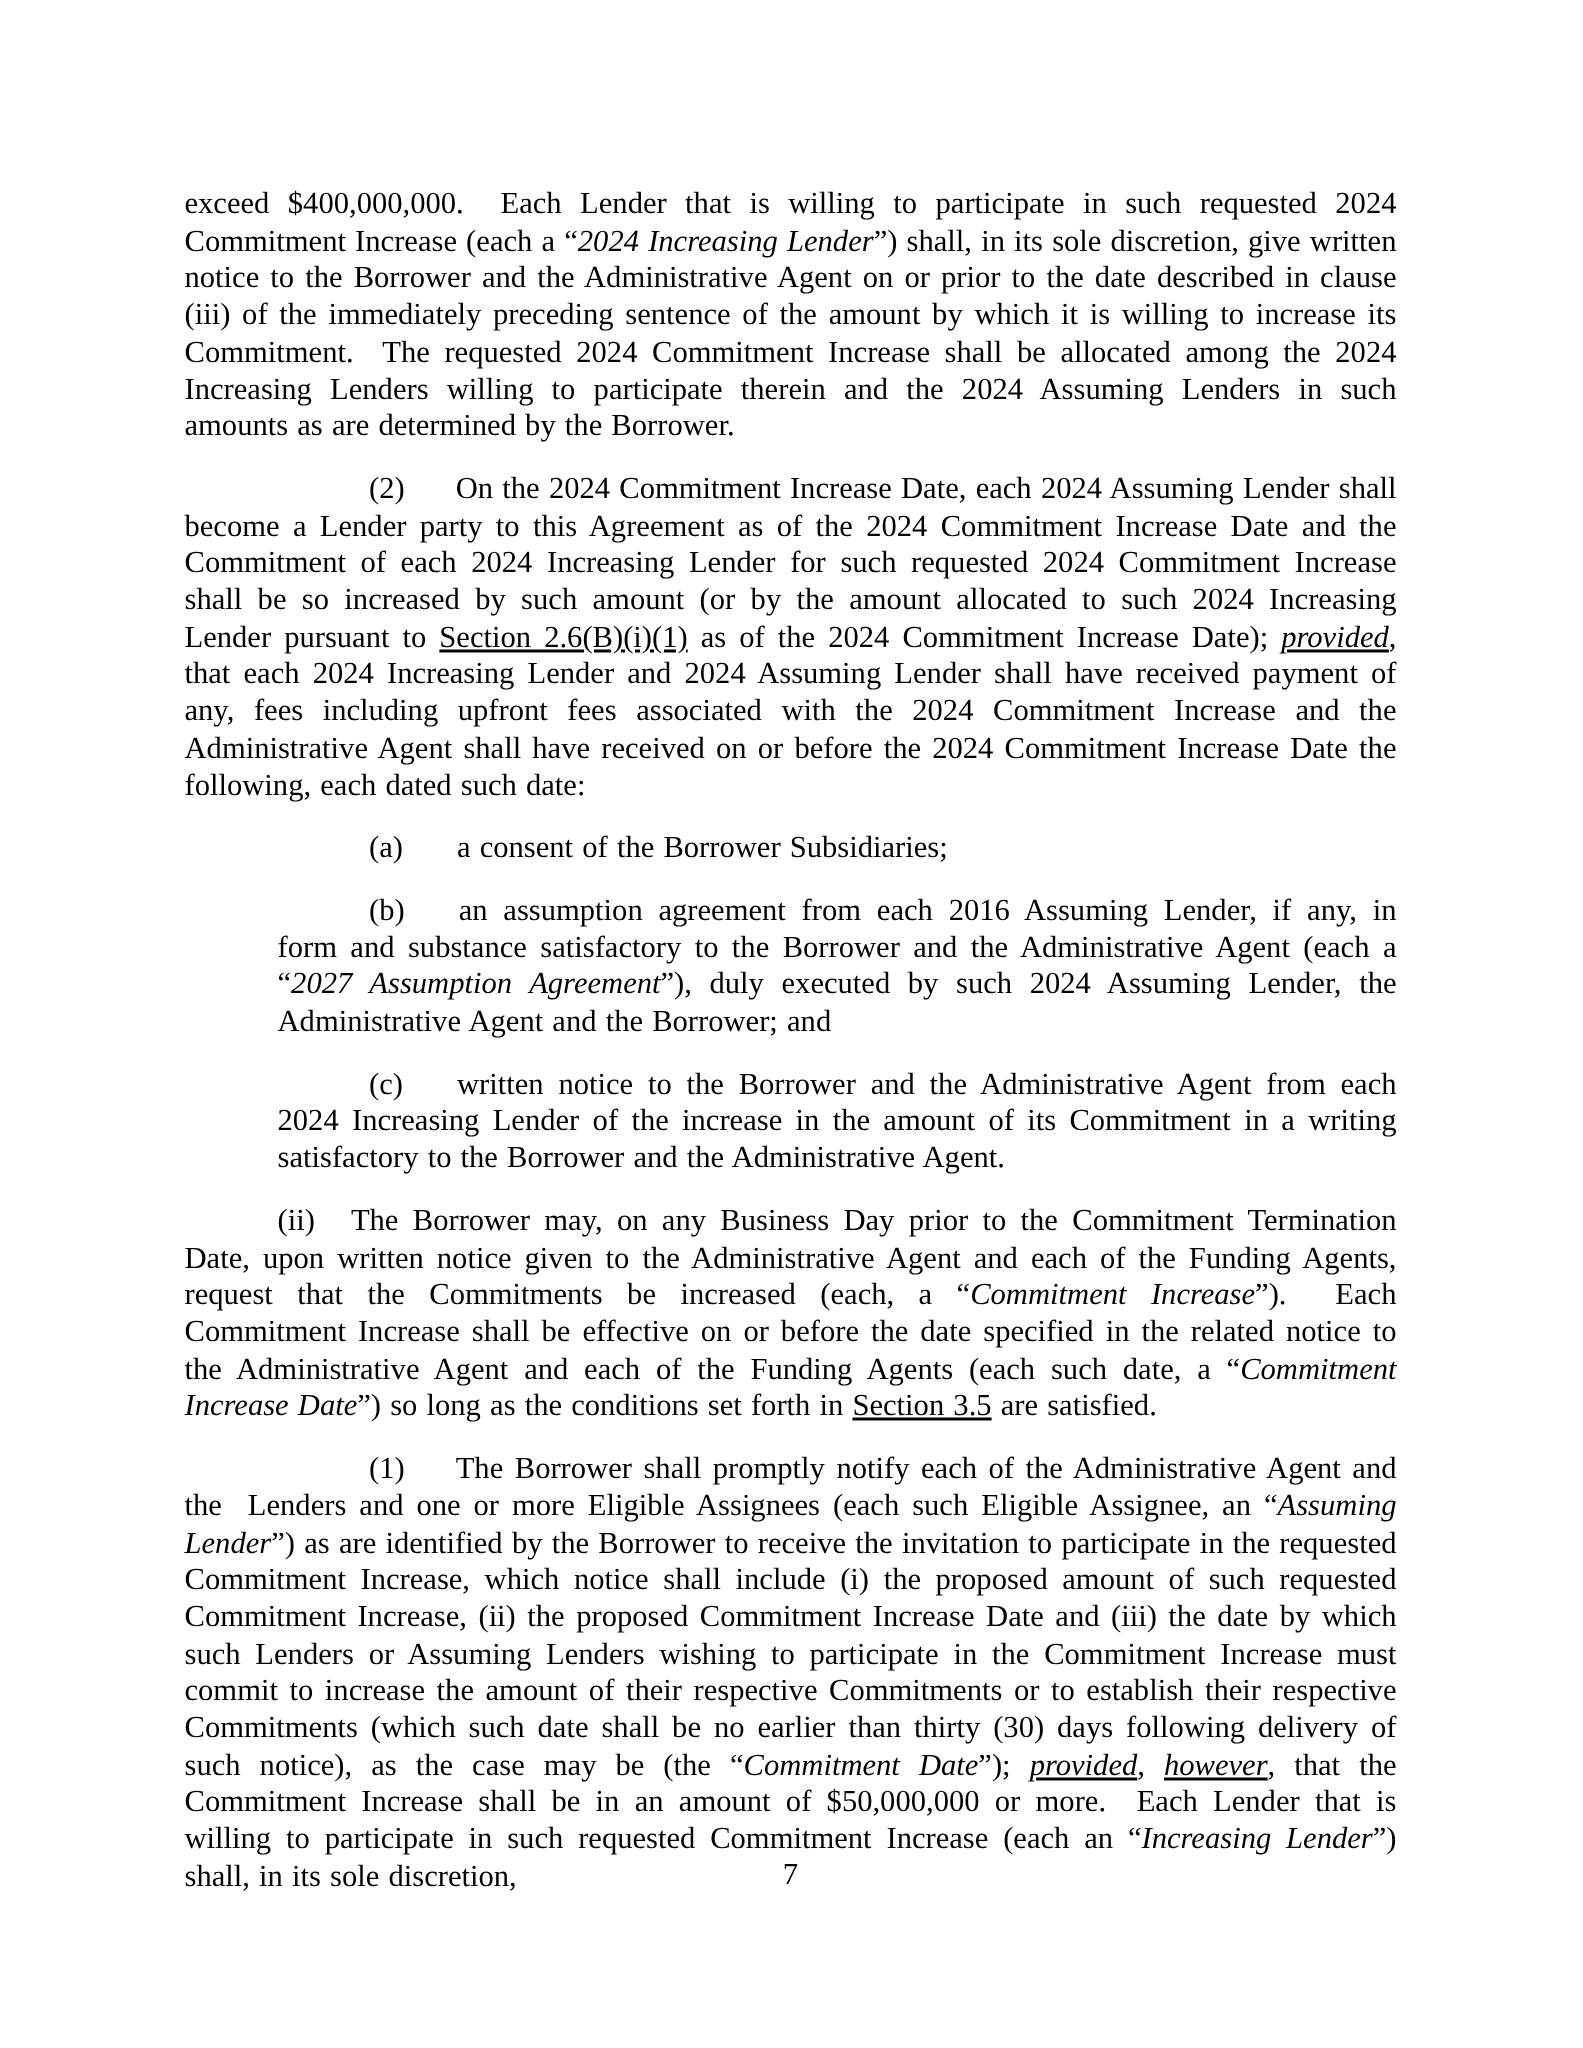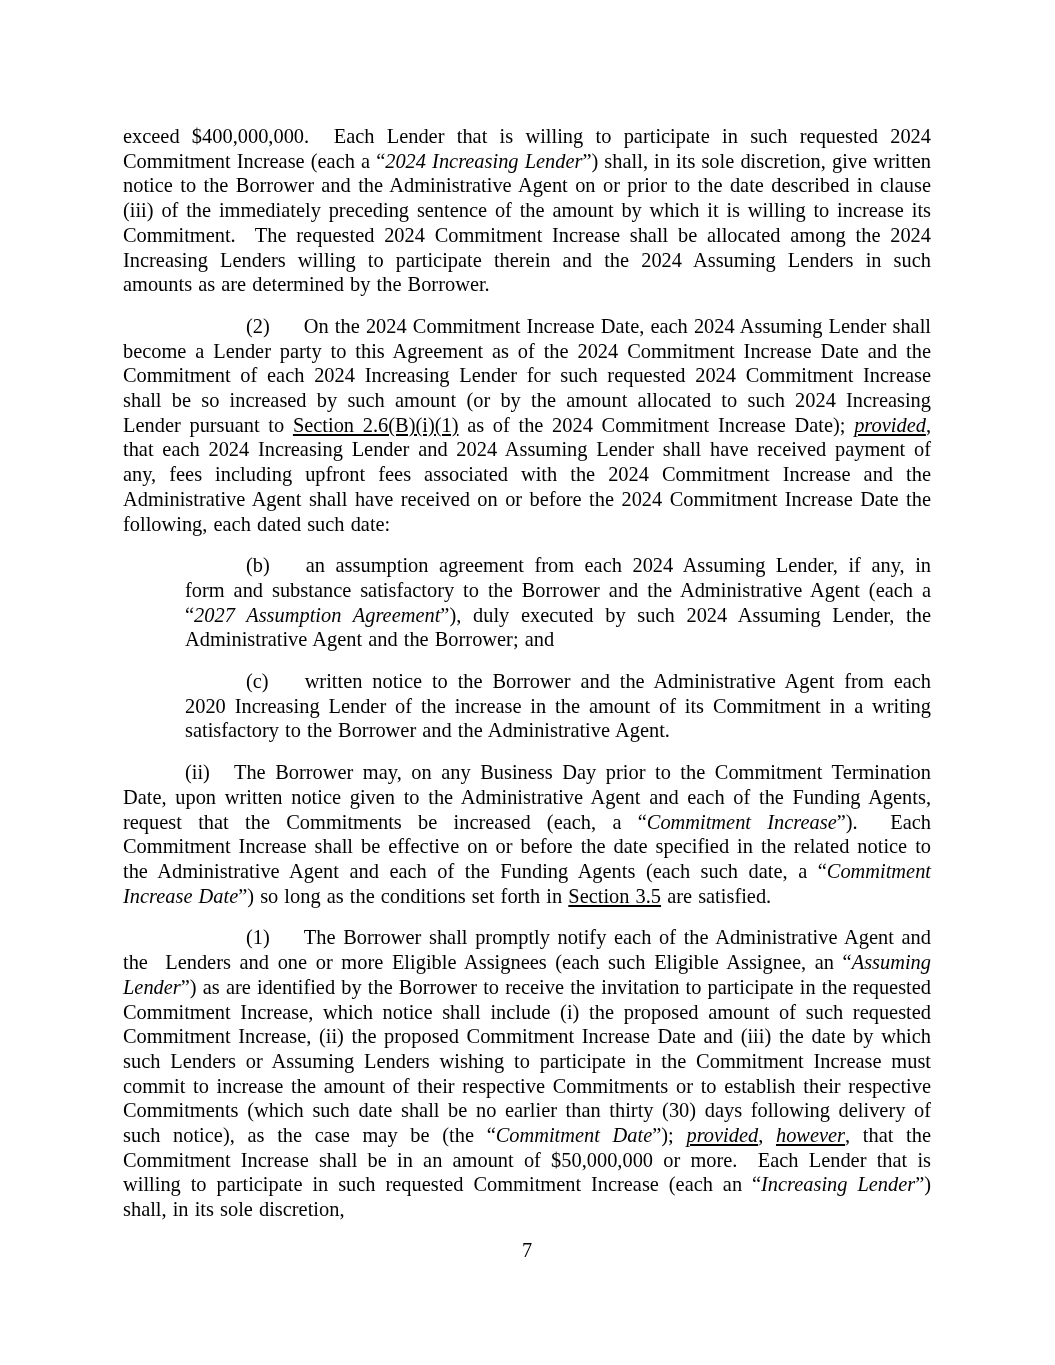--- a/index.html
+++ b/index.html
@@ -62,22 +62,23 @@
   }
 </style>
 </head>
 <body>
 
 <div class="page">
   <div class="content">
     <div id="paragraphs">
         <p class="para p-plain"><span>exceed $400,000,000.&nbsp; Each Lender that is willing to participate in such requested 2024 Commitment Increase (each a “</span><span class="it">2024 Increasing Lender</span><span>”) shall, in its sole discretion, give written notice to the Borrower and the Administrative Agent on or prior to the date described in clause (iii) of the immediately preceding sentence of the amount by which it is willing to increase its Commitment.&nbsp; The requested 2024 Commitment Increase shall be allocated among the 2024 Increasing Lenders willing to participate therein and the 2024 Assuming Lenders in such amounts as are determined by the Borrower.</span></p>
         <p class="para p-deep"><span>(2)</span><span class="tab"></span><span>On the 2024 Commitment Increase Date, each 2024 Assuming Lender shall become a Lender party to this Agreement as of the 2024 Commitment Increase Date and the Commitment of each 2024 Increasing Lender for such requested 2024 Commitment Increase shall be so increased by such amount (or by the amount allocated to such 2024 Increasing Lender pursuant to </span><span class="un">Section 2.6(B)(i)(1)</span><span> as of the 2024 Commitment Increase Date); </span><span class="it un">provided</span><span>, that each 2024 Increasing Lender and 2024 Assuming Lender shall have received payment of any, fees including upfront fees associated with the 2024 Commitment Increase and the Administrative Agent shall have received on or before the 2024 Commitment Increase Date the following, each dated such date:</span></p>
-        <p class="para p-item"><span>(b)</span><span class="tab"></span><span>an assumption agreement from each 2024 Assuming Lender, if any, in form and substance satisfactory to the Borrower and the Administrative Agent (each a “</span><span class="it">2027 Assumption Agreement</span><span>”), duly executed by such 2024 Assuming Lender, the Administrative Agent and the Borrower; and</span></p>
-        <p class="para p-item"><span>(c)</span><span class="tab"></span><span>written notice to the Borrower and the Administrative Agent from each 2020 Increasing Lender of the increase in the amount of its Commitment in a writing satisfactory to the Borrower and the Administrative Agent.</span></p>
+        <p class="para p-item"><span>(a)</span><span class="tab"></span><span>a consent of the Borrower Subsidiaries;</span></p>
+        <p class="para p-item"><span>(b)</span><span class="tab"></span><span>an assumption agreement from each 2016 Assuming Lender, if any, in form and substance satisfactory to the Borrower and the Administrative Agent (each a “</span><span class="it">2027 Assumption Agreement</span><span>”), duly executed by such 2024 Assuming Lender, the Administrative Agent and the Borrower; and</span></p>
+        <p class="para p-item"><span>(c)</span><span class="tab"></span><span>written notice to the Borrower and the Administrative Agent from each 2024 Increasing Lender of the increase in the amount of its Commitment in a writing satisfactory to the Borrower and the Administrative Agent.</span></p>
         <p class="para p-mid"><span>(ii)</span><span class="tab"></span><span>The Borrower may, on any Business Day prior to the Commitment Termination Date, upon written notice given to the Administrative Agent and each of the Funding Agents, request that the Commitments be increased (each, a “</span><span class="it">Commitment Increase</span><span>”).&nbsp; Each Commitment Increase shall be effective on or before the date specified in the related notice to the Administrative Agent and each of the Funding Agents (each such date, a “</span><span class="it">Commitment Increase Date</span><span>”) so long as the conditions set forth in </span><span class="un">Section 3.5</span><span> are satisfied.</span></p>
         <p class="para p-deep"><span>(1)</span><span class="tab"></span><span>The Borrower shall promptly notify each of the Administrative Agent and the&nbsp; Lenders and one or more Eligible Assignees (each such Eligible Assignee, an “</span><span class="it">Assuming Lender</span><span>”) as are identified by the Borrower to receive the invitation to participate in the requested Commitment Increase, which notice shall include (i)&nbsp;the proposed amount of such requested Commitment Increase, (ii)&nbsp;the proposed Commitment Increase Date and (iii)&nbsp;the date by which such Lenders or Assuming Lenders wishing to participate in the Commitment Increase must commit to increase the amount of their respective Commitments or to establish their respective Commitments (which such date shall be no earlier than thirty (30) days following delivery of such notice), as the case may be (the “</span><span class="it">Commitment Date</span><span>”); </span><span class="it un">provided</span><span>, </span><span class="it un">however</span><span>, that the Commitment Increase shall be in an amount of $50,000,000 or more.&nbsp; Each Lender that is willing to participate in such requested Commitment Increase (each an “</span><span class="it">Increasing Lender</span><span>”) shall, in its sole discretion,</span></p>
       </div>
   </div>
   <div class="footer">
     <div class="pagenum">7</div>
   </div>
 </div>
 
 </body></html>

